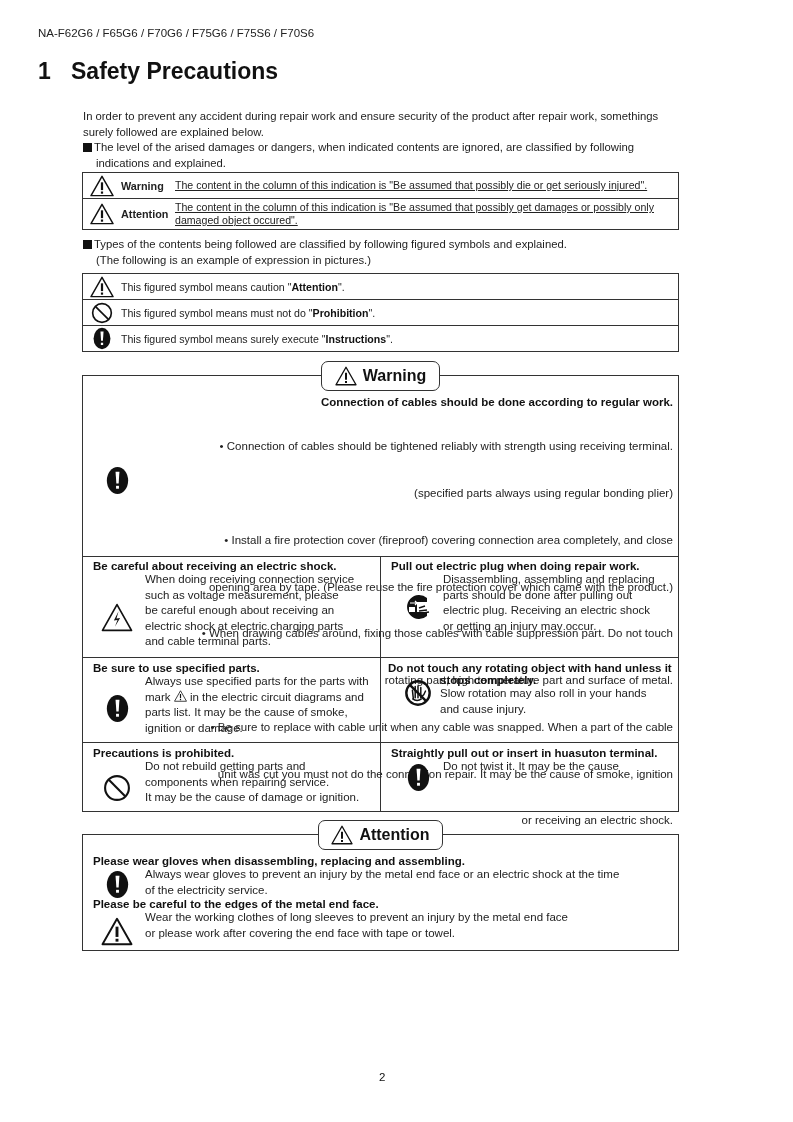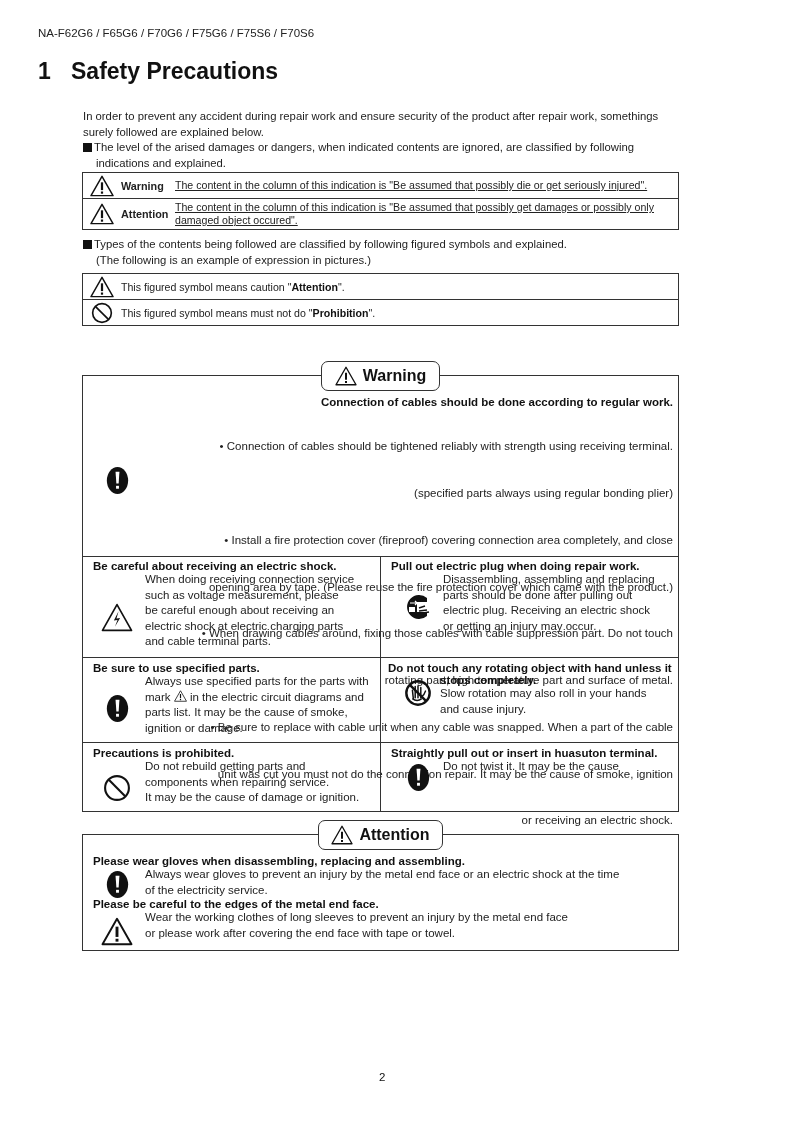--- a/index.html
+++ b/index.html
@@ -121,20 +121,28 @@
     <td class="txt2"><span>This figured symbol means caution "</span><b>Attention</b><span>".</span></td>
   </tr>
   <tr style="height:26px">
     <td class="ic">
           <svg width="22" height="22" style="margin:0 auto">
             <use href="#prohib"></use>
           </svg>
         </td>
     <td class="txt2"><span>This figured symbol means must not do "</span><b>Prohibition</b><span>".</span></td>
   </tr>
+  <tr style="height:26px">
+    <td class="ic">
+          <svg width="20" height="23" style="margin:0 auto">
+            <use href="#instr"></use>
+          </svg>
+        </td>
+    <td class="txt2"><span>This figured symbol means surely execute "</span><b>Instructions</b><span>".</span></td>
+  </tr>
 </tbody>
   </table>
 
 <div class="box" style="left:82px; top:375px; width:597px; height:437px;"></div>
 <div class="badge" style="left:321px; top:361px; width:119px; height:30px;">
   <svg width="22" height="20">
       <use href="#tri"></use>
     </svg>
   <span>Warning</span>
 </div>

